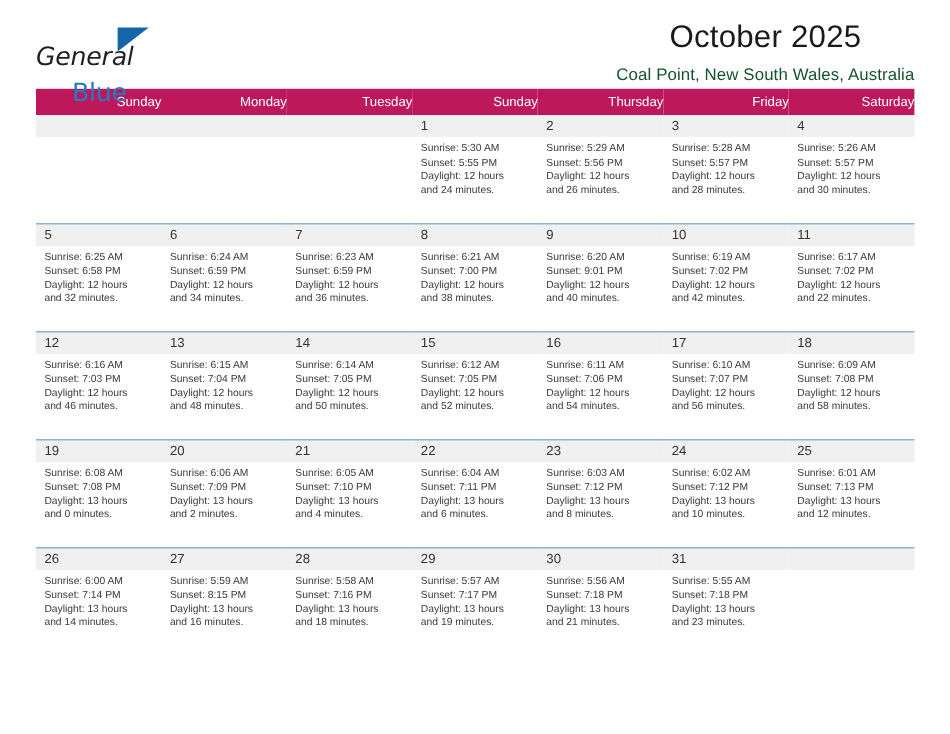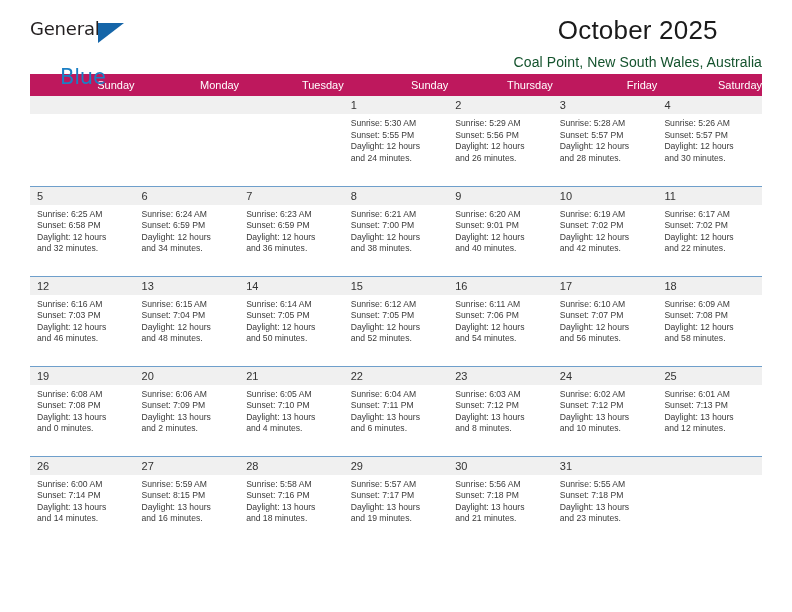--- a/index.html
+++ b/index.html
@@ -33,25 +33,26 @@
   .brand {
     position: relative;
     margin-top: 20px;
     width: 130px;
     height: 50px;
     line-height: 1;
   }
   .brand-general {
     position: absolute;
     left: 0;
-    top: 0;
-    font-size: 18px;
+    top: 17px;
+    font-size: 21px;
     letter-spacing: -0.2px;
     color: #231f20;
     font-family: "DejaVu Sans", sans-serif;
+    font-style: italic;
   }
   .brand-blue {
     position: absolute;
     left: 30px;
     top: 19px;
     font-size: 21px;
     letter-spacing: -0.2px;
     color: #1b7fc4;
     font-family: "DejaVu Sans", sans-serif;
     margin-top: 28px;

